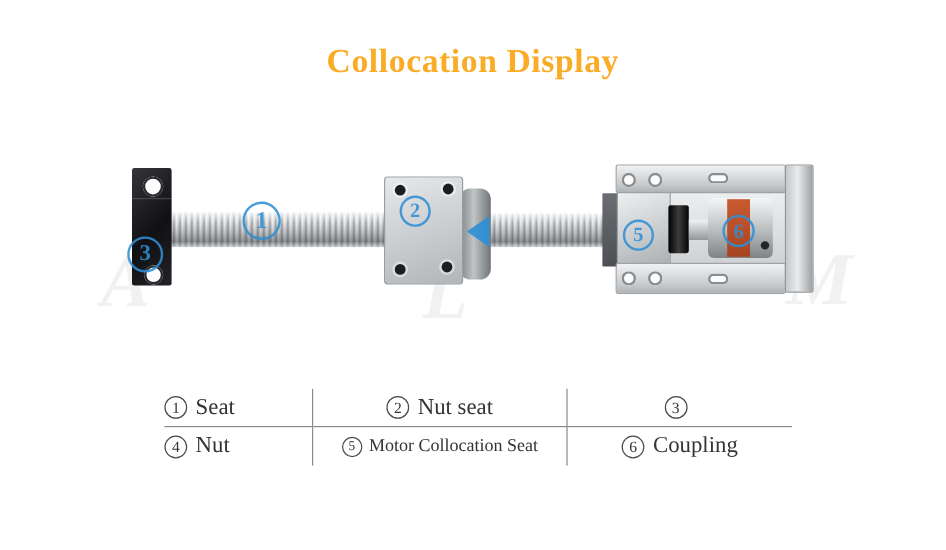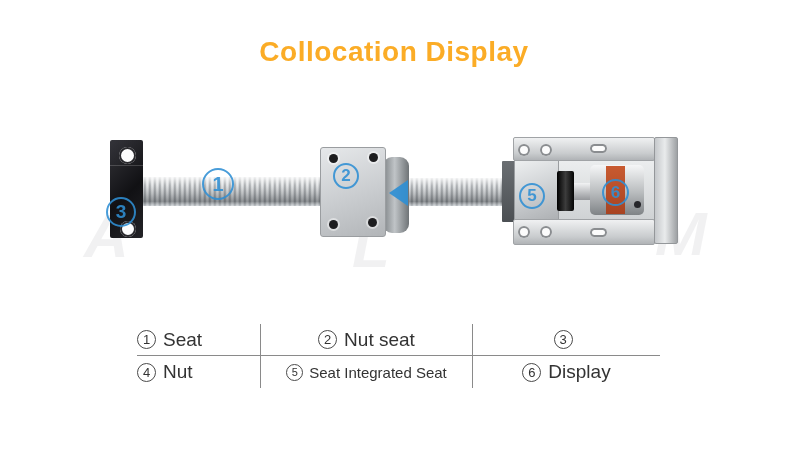--- a/index.html
+++ b/index.html
@@ -1,18 +1,18 @@
 <!DOCTYPE html>
 <html style="--title_orange: #FBAC26; --marker_blue: #2F8FD4; --coupling_orange: #C85A30; --text_dark: #333333; --line_gray: #8A8A8A;"><head>
 <meta charset="utf-8">
 <style>
   html,body{margin:0;padding:0;background:#fff;}
   .stage{
     position:relative;width:788px;height:413px;background:#ffffff;overflow:hidden;
-    font-family:Liberation Sans, sans-serif;
+    font-family:Liberation Serif, serif;
   }
   
   .title{
     position:absolute;top:36px;left:0;width:100%;text-align:center;
     font-size:28px;font-weight:bold;letter-spacing:.5px;
     color:var(--title_orange,#FBAC26);
   }
   
   .wm{
     position:absolute;font-size:62px;font-weight:bold;font-style:italic;
@@ -189,21 +189,21 @@
     </div>
     <div class="lcell c3 hb">
       <span class="lnum">3</span>
     </div>
     <div class="lcell c1 v">
       <span class="lnum">4</span>
       <span>Nut</span>
     </div>
     <div class="lcell c2 v small">
       <span class="lnum">5</span>
-      <span>Seat Integrated Seat</span>
+      <span>Motor Collocation Seat</span>
     </div>
     <div class="lcell c3">
       <span class="lnum">6</span>
-      <span>Display</span>
+      <span>Coupling</span>
     </div>
   </div>
 
 </div>
 
 </body></html>

